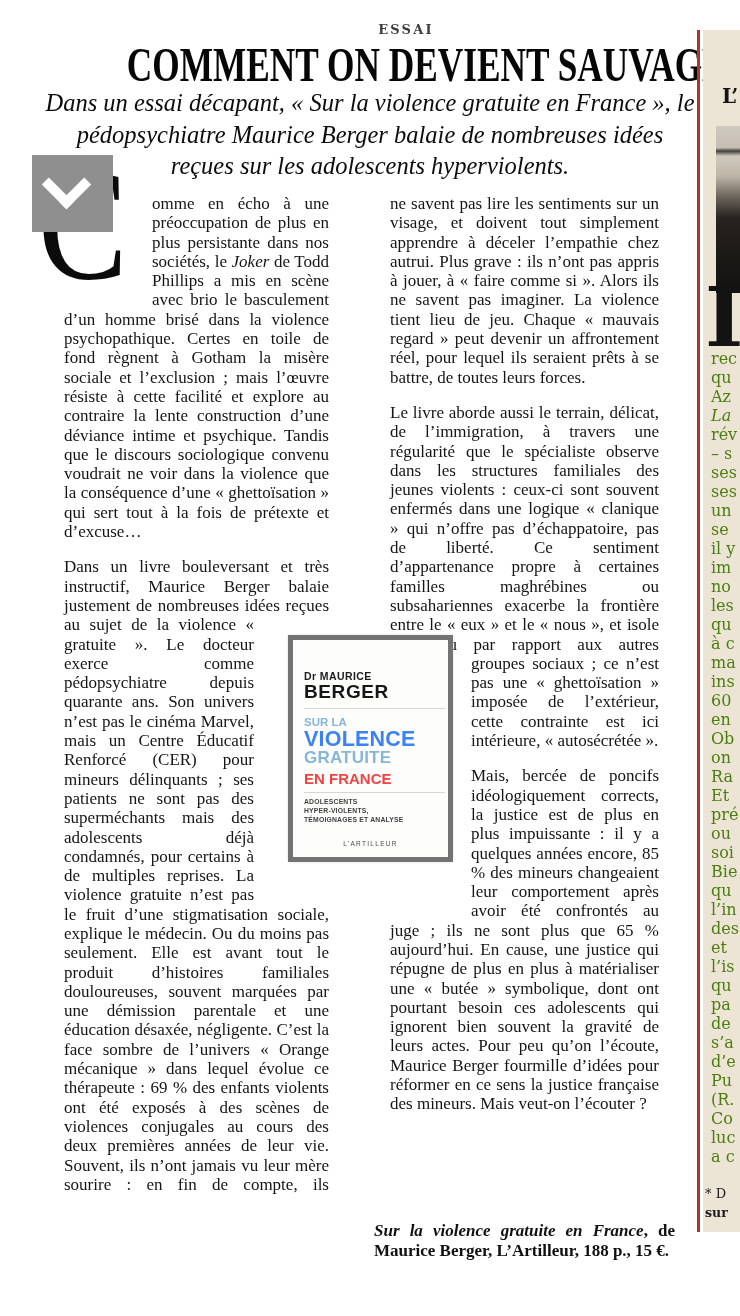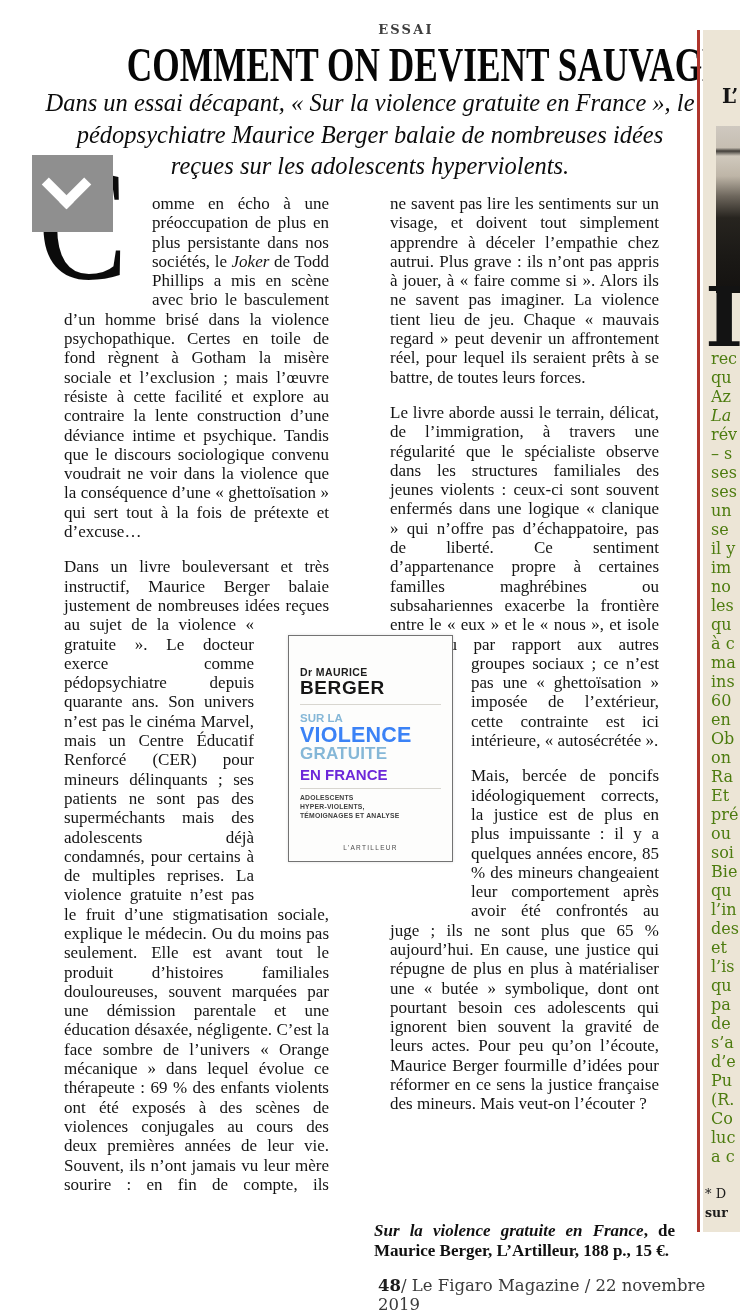--- a/index.html
+++ b/index.html
@@ -29,21 +29,21 @@
   .col p{margin:16px;}
   .col1{left:48px;top:178px;width:297px;height:1078px;overflow:hidden;}
   .col2{left:374px;top:178px;width:301px;height:1030px;overflow:hidden;}
   .jl{text-align-last:justify;}
   .sp-dc{float:left;width:88px;height:97px;}
   .sp-book-l{float:right;width:75px;height:701px;shape-outside:inset(429px 0 0 0);}
   .sp-book-r{float:left;width:81px;height:725px;shape-outside:inset(472px 0 0 0);}
 
   
   .book{position:absolute;left:288px;top:635px;width:165px;height:227px;z-index:3;
-        background:#fdfdfc;border:1px solid #737373;box-sizing:border-box;
+        background:#fdfdfc;border:5px solid #737373;box-sizing:border-box;
         font-family:"Liberation Sans",sans-serif;box-shadow:0 0 3px rgba(0,0,0,.12);}
   .bk-a1{position:absolute;left:11px;top:30px;font-size:10.5px;font-weight:bold;letter-spacing:.4px;color:#1c1c1c;}
   .bk-a2{position:absolute;left:11px;top:41px;font-size:19px;font-weight:bold;letter-spacing:.6px;color:#161616;}
   .bk-r1{position:absolute;left:11px;top:68px;width:141px;height:1px;background:#d8d6d0;}
   .bk-t0{position:absolute;left:11px;top:76px;font-size:11.5px;font-weight:bold;}
   .bk-t1{position:absolute;left:11px;top:87px;font-size:21.5px;font-weight:bold;letter-spacing:.2px;}
   .bk-t2{position:absolute;left:11px;top:108px;font-size:17px;font-weight:bold;letter-spacing:.2px;}
   .bk-t3{position:absolute;left:11px;top:130px;font-size:15px;font-weight:bold;}
   .bk-r2{position:absolute;left:11px;top:152px;width:141px;height:1px;background:#d8d6d0;}
   .bk-s{position:absolute;left:11px;font-size:6.8px;font-weight:bold;color:#3f3f3f;letter-spacing:.2px;}
@@ -107,21 +107,21 @@
     <p>Mais, bercée de poncifs idéologiquement corrects, la justice est de plus en plus impuissante : il y a quelques années encore, 85 % des mineurs changeaient leur comportement après avoir été confrontés au juge ; ils ne sont plus que 65 % aujourd’hui. En cause, une justice qui répugne de plus en plus à matérialiser une « butée » symbolique, dont ont pourtant besoin ces adolescents qui ignorent bien souvent la gravité de leurs actes. Pour peu qu’on l’écoute, Maurice Berger fourmille d’idées pour réformer en ce sens la justice française des mineurs. Mais veut-on l’écouter ?</p>
   </div>
 
   <div class="book">
     <div class="bk-a1">Dr MAURICE</div>
     <div class="bk-a2">BERGER</div>
     <div class="bk-r1"></div>
     <div class="bk-t0 bk-blue" style="color: rgb(133, 183, 215);">SUR LA</div>
     <div class="bk-t1 bk-blue" style="color: #3b82f6;">VIOLENCE</div>
     <div class="bk-t2 bk-blue" style="color: rgb(133, 183, 215);">GRATUITE</div>
-    <div class="bk-t3 bk-blue" style="color: #6d28d9;">EN FRANCE</div>
+    <div class="bk-t3 bk-blue" style="color: #ef4444;">EN FRANCE</div>
     <div class="bk-r2"></div>
     <div class="bk-s" style="top:158px">ADOLESCENTS</div>
     <div class="bk-s" style="top:167px">HYPER-VIOLENTS,</div>
     <div class="bk-s" style="top:176px">TÉMOIGNAGES ET ANALYSE</div>
     <div class="bk-pub">L’ARTILLEUR</div>
   </div>
 
 
   <div class="citation"><span class="cit-t">Sur la violence gratuite en France</span><span>, de Maurice Berger, L’Artilleur, 188 p., 15 €.</span></div>
 
@@ -173,15 +173,14 @@
         <span class="rail-line">Pu</span>
         <span class="rail-line">(R.</span>
         <span class="rail-line">Co</span>
         <span class="rail-line">luc</span>
         <span class="rail-line">a c</span>
       </div>
     <div class="rail-fn1">* D</div>
     <div class="rail-fn2">sur</div>
   </div>
 
-  <div class="footer"><b>48</b><span>/ Le Figaro Magazine / 22 novembre 2019</span></div>
 
 </div>
 
 </body></html>

